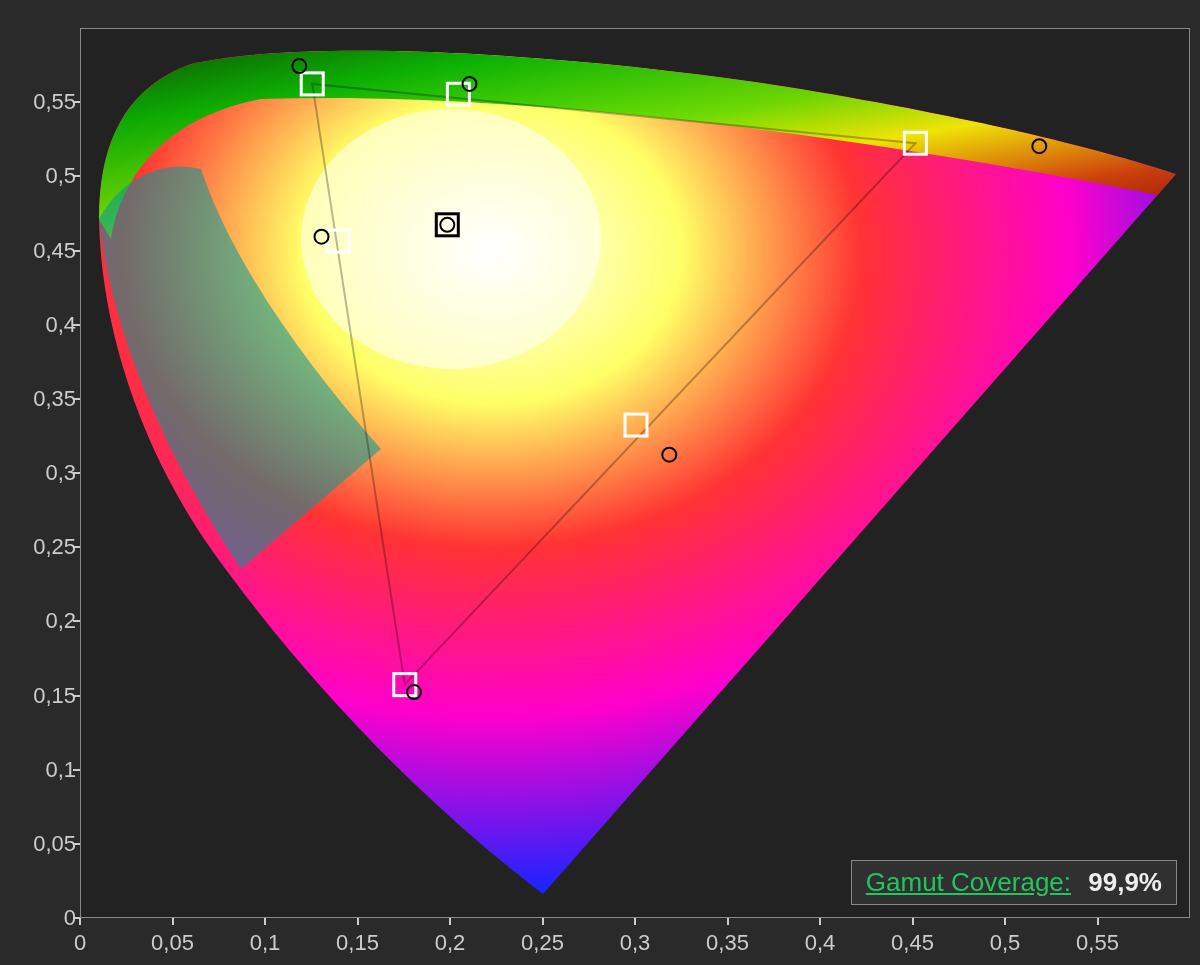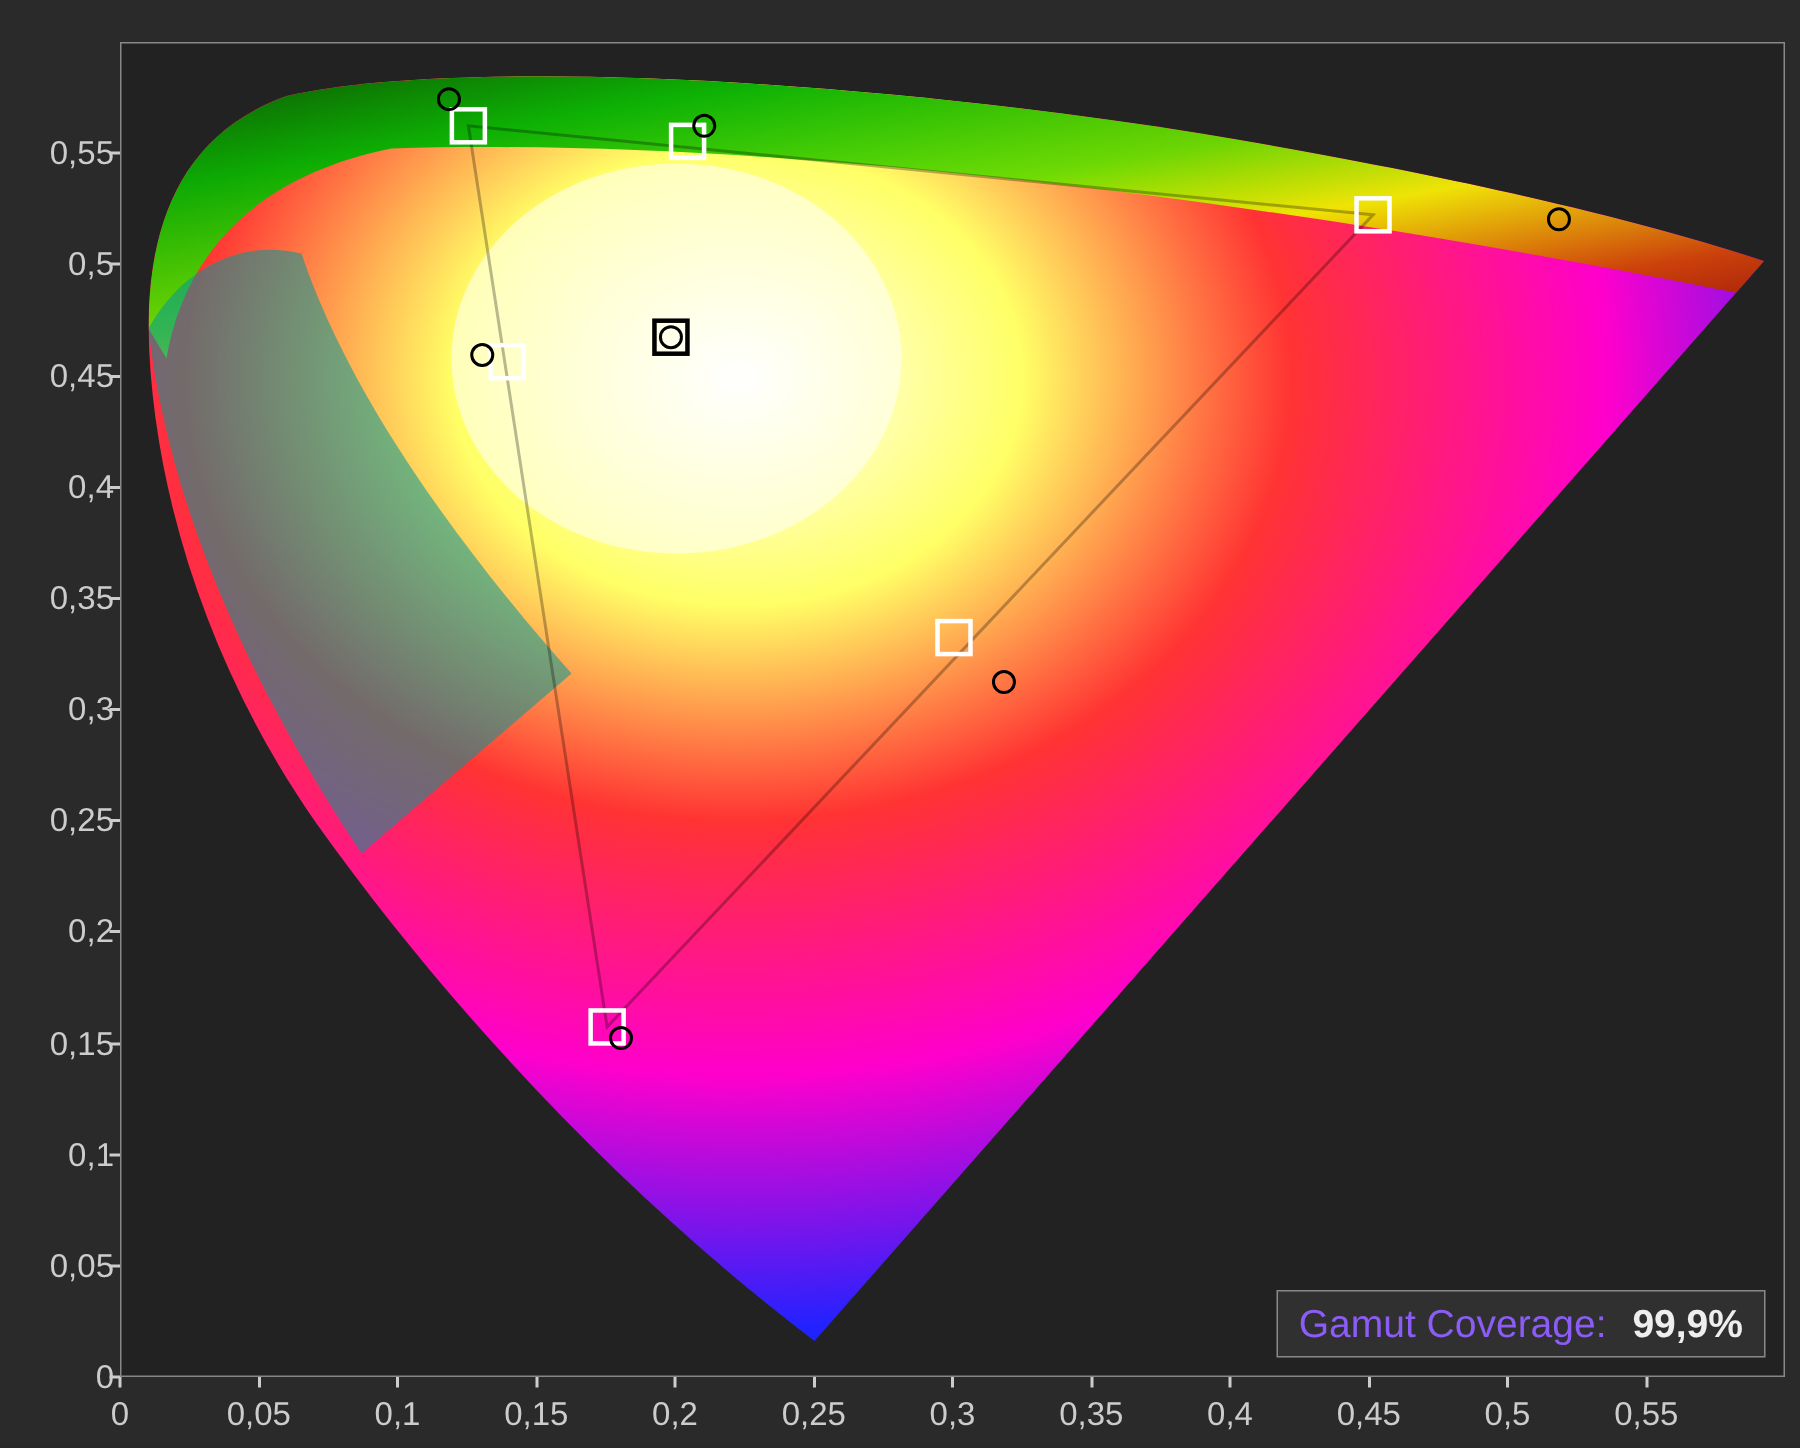--- a/index.html
+++ b/index.html
@@ -72,21 +72,22 @@
     position: absolute;
     right: 12px;
     bottom: 12px;
     background: rgba(50,50,50,0.85);
     border: 1px solid #888;
     padding: 6px 14px;
     color: #eee;
     font-size: 26px;
   }
   .gamut-box .label {
-    color: #8b5cf6;
+    color: #22c55e;
+    text-decoration: underline;
   }
   .gamut-box .value {
     font-weight: bold;
     margin-left: 10px;
     margin-top: 20px;
   }
   svg.locus {
     position: absolute;
     left: 0;
     top: 0;

